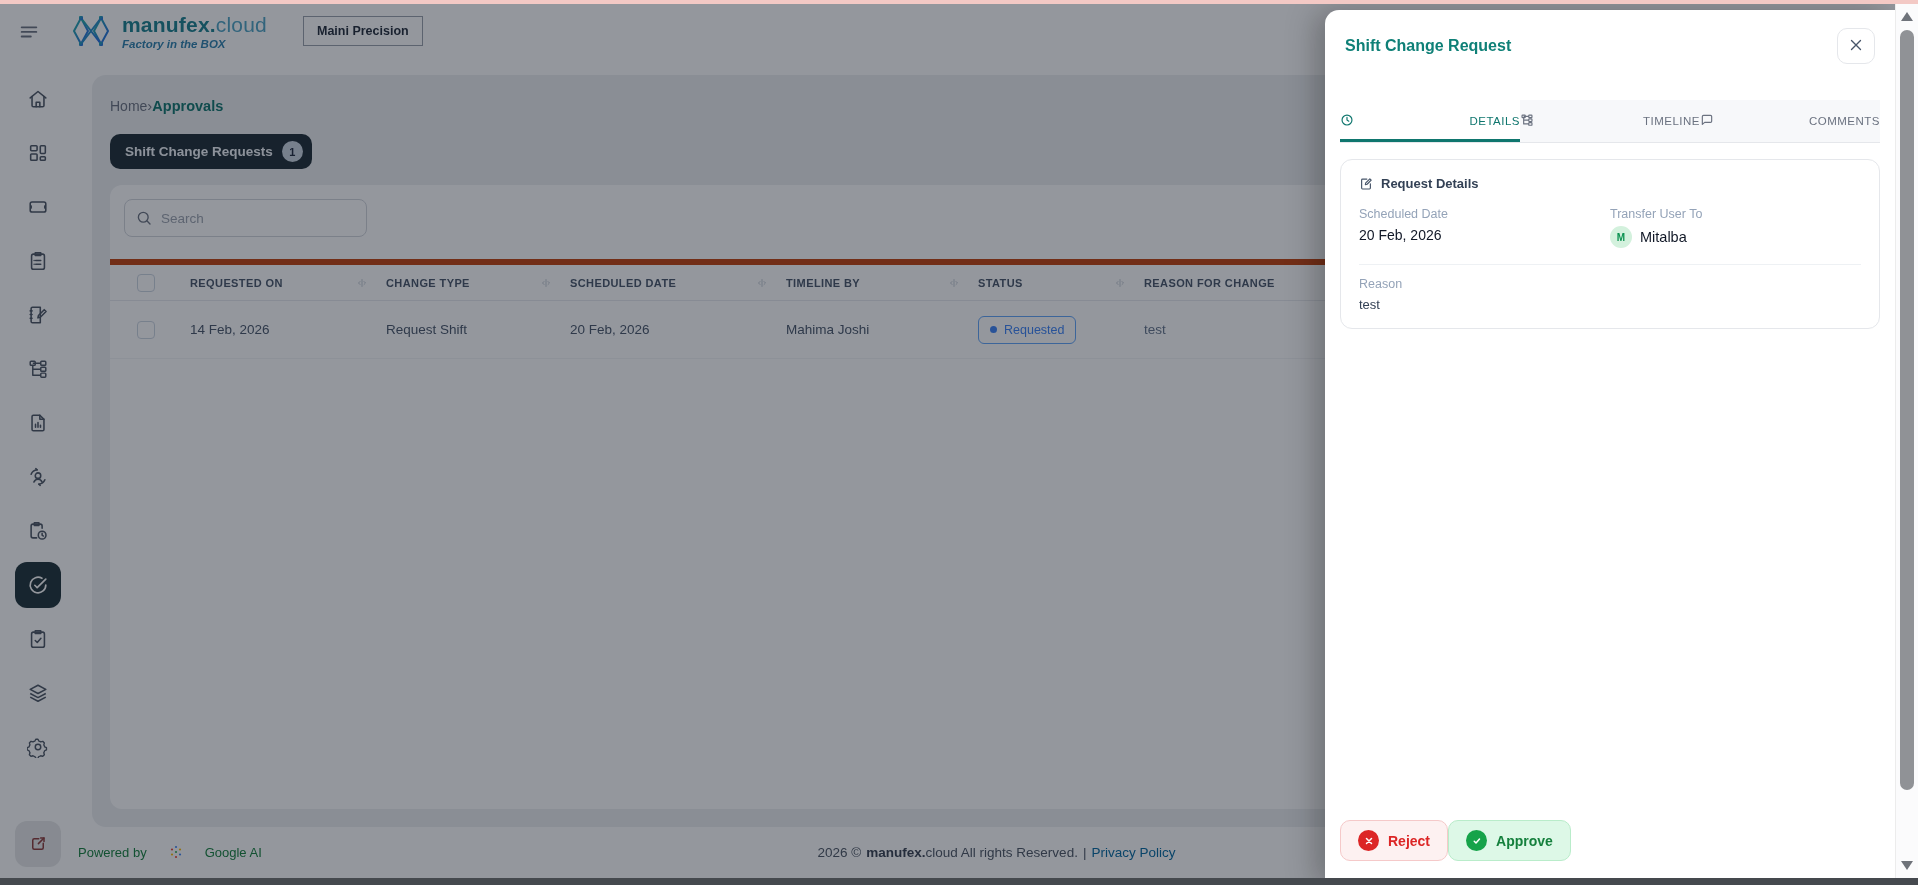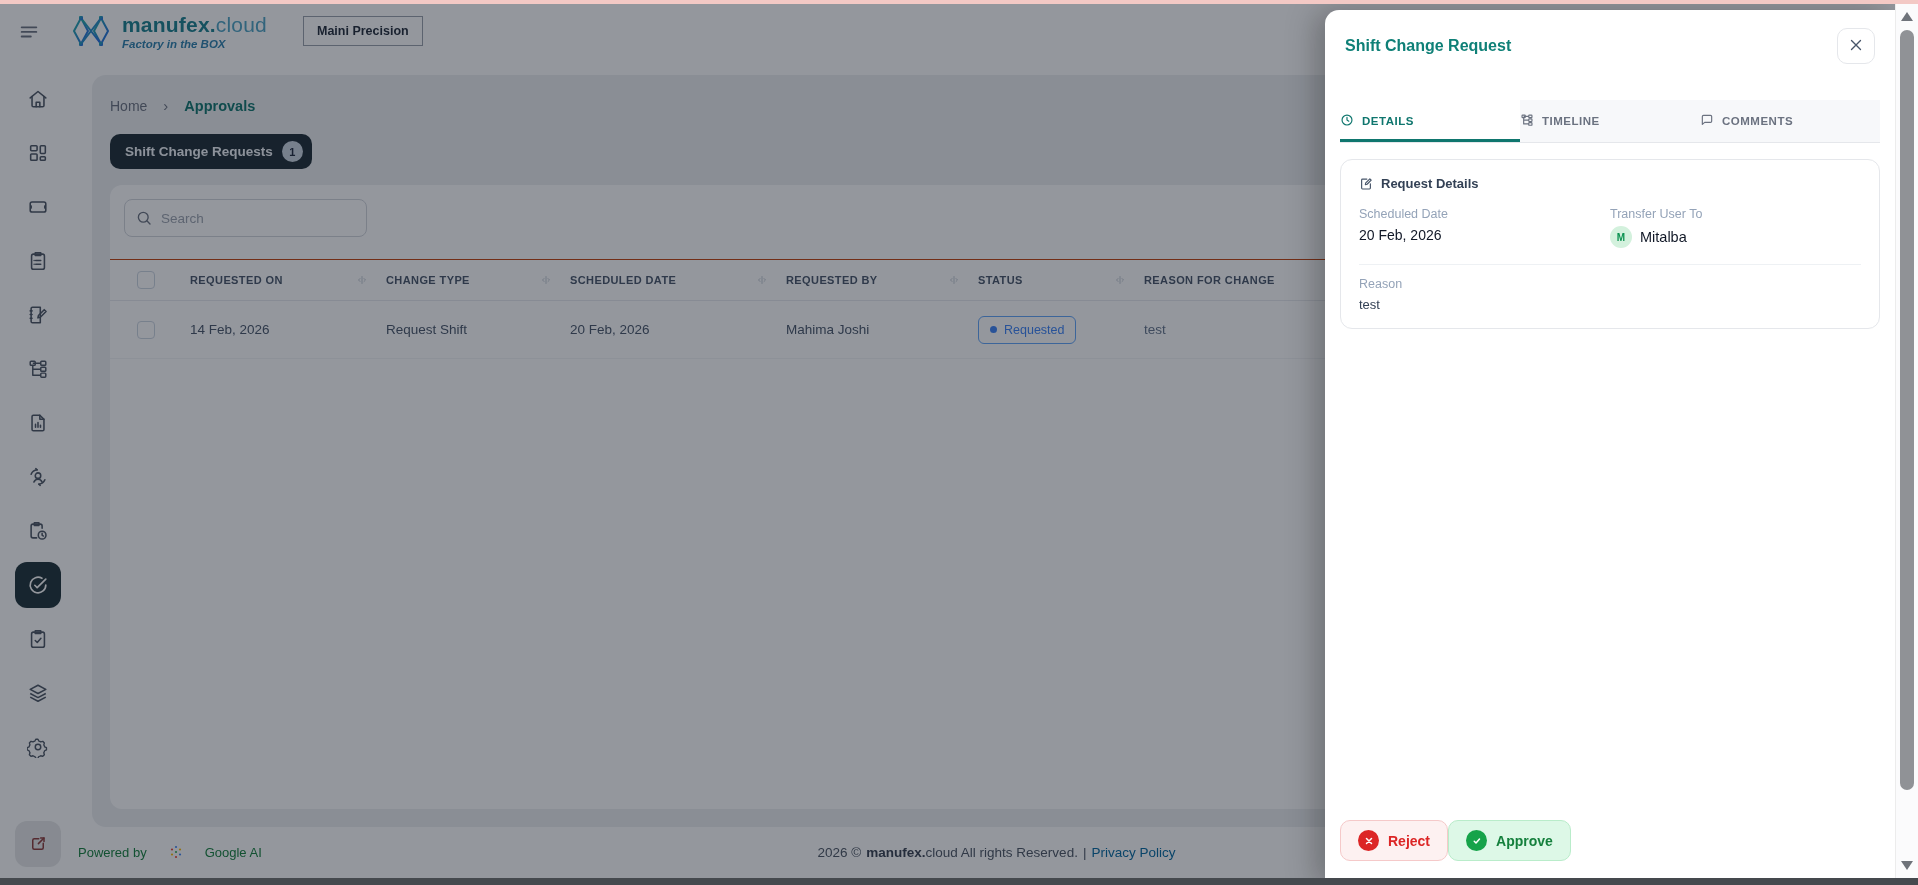--- a/index.html
+++ b/index.html
@@ -30,37 +30,37 @@
 
   .layout { display:flex; height:823px; }
   .sidebar { width:75px; display:flex; flex-direction:column; align-items:center; padding:14px 0 10px; background:#ffffff; }
   .side-item { width:46px; height:46px; display:flex; align-items:center; justify-content:center; color:#4b5563; border-radius:12px; margin-bottom:8px; }
   .side-item.active { background:#1d3037; color:#ffffff; }
   .side-spacer { flex:1; }
   .side-item.logout { color:#8c3a3a; background:#878b9333; }
 
   .main { flex:1; display:flex; flex-direction:column; min-width:0; }
   .content-shell { margin:13px 14px 0 17px; height:752px; background:#edeff1; border-radius:14px; padding:22px 18px 18px; display:flex; flex-direction:column; }
-  .breadcrumb { display:flex; align-items:center; gap:16px; font-size:14px; }
+  .breadcrumb { display:flex; align-items:center; gap:0; font-size:14px; }
   .crumb-home { color:#6b7280; }
   .crumb-sep { color:#6b7280; font-size:15px; }
   .crumb-current { color:#0f766e; font-weight:700; font-size:14.5px; }
 
   .pill-tab { margin-top:20px; align-self:flex-start; display:flex; align-items:center; gap:9px; background:#1c2b33; color:#f1f5f9; border:none; border-radius:10px; padding:7px 9px 7px 15px; font-size:13.5px; font-weight:600; font-family:inherit; }
   .pill-count { width:21px; height:21px; border-radius:50%; background:#cbd5e1; color:#1e293b; font-size:11px; font-weight:700; display:flex; align-items:center; justify-content:center; }
 
   .table-card { margin-top:16px; background:#ffffff; border-radius:12px; flex:1; display:flex; flex-direction:column; overflow:hidden; }
   .search-row { padding:14px 14px 10px; }
   .search-box { position:relative; width:243px; }
   .search-box input { width:100%; height:38px; border:1px solid #d1d5db; border-radius:8px; padding:0 12px 0 36px; font-size:13.5px; color:#374151; background:#fff; font-family:inherit; outline:none; }
   .search-box input::placeholder { color:#9ca3af; }
   .search-icon { position:absolute; left:11px; top:10px; color:#6b7280; }
 
   .tbl-head, .tbl-row { display:grid; grid-template-columns:72px 196px 184px 216px 192px 166px 1fr; align-items:center; }
-  .tbl-head { margin-top:12px; height:42px; border-top:1px solid #c2410c; border-bottom:1px solid #e8eaee;text-align:right; }
+  .tbl-head { margin-top:12px; height:42px; border-top:6px solid #c2410c; border-bottom:1px solid #e8eaee;text-align:right; }
   .th { display:flex; align-items:center; justify-content:space-between; padding:0 10px 0 8px; }
   .th span.lbl { font-size:11px; font-weight:700; color:#475569; letter-spacing:.4px; }
   .resize-ic { color:#c3cad3; display:flex; }
   .chk-cell { display:flex; justify-content:center; }
   .checkbox { width:18px; height:18px; border:1.5px solid #cbd5e1; border-radius:4px; background:#fff; }
   .tbl-row { height:58px; border-bottom:1px solid #f3f4f6; font-size:13.5px; color:#475569; }
   .td { padding:0 10px 0 8px; }
   .td.muted { color:#64748b; }
   .status-badge { display:inline-flex; align-items:center; gap:7px; border:1px solid #60a5fa; color:#3b82f6; border-radius:6px; padding:6px 11px; font-size:12.5px; background:#fff; }
   .status-dot { width:7px; height:7px; border-radius:50%; background:#3b82f6; }
@@ -84,21 +84,21 @@
   .req-card { border:1px solid #e5e7eb; border-radius:12px; padding:16px 18px; }
   .req-top { display:flex; justify-content:space-between; align-items:flex-start; }
   .req-title { font-size:14px; font-weight:700; color:#1f2937; }
   .req-sub { font-size:12.5px; color:#9ca3af; margin-top:6px; }
   .req-badge { background:#ecf3fe; color:#4f8ef7; font-size:10px; font-weight:700; letter-spacing:.5px; border-radius:999px; padding:5px 11px; }
   .req-divider { border:none; border-top:1px solid #eef1f4; margin:14px 0 12px; }
   .field-label { font-size:12.5px; color:#94a3b8; }
   .shift-value { font-size:15px; color:#111827; margin-top:5px; }
 
   .tabs { margin-top:18px; display:flex; border-bottom:1px solid #e5e7eb; }
-  .tab { flex:1; height:42px; display:flex; align-items:center; justify-content:flex-start; gap:8px; font-size:11.5px; font-weight:700; letter-spacing:.5px; color:#6b7280; background:#f7f8fa; border:none; font-family:inherit; }
+  .tab { flex:1; height:42px; display:flex; align-items:center; justify-content:space-between; gap:8px; font-size:11.5px; font-weight:400; letter-spacing:.5px; color:#6b7280; background:#f7f8fa; border:none; font-family:inherit; }
   .tab.active { background:#ffffff; color:#0f766e; box-shadow:inset 0 -3px 0 #0f766e; }
 
   .details-card { margin-top:16px; border:1px solid #e5e7eb; border-radius:12px; padding:16px 18px; }
   .details-head { display:flex; align-items:center; gap:8px; font-size:13px; font-weight:700; color:#334155; }
   .details-head .ic14 { color:#475569; }
   .details-grid { display:grid; grid-template-columns:1fr 1fr; margin-top:16px; }
   .dg-value { font-size:14px; color:#111827; margin-top:6px; }
   .user-chip { display:flex; align-items:center; gap:8px; margin-top:5px; }
   .avatar { width:22px; height:22px; border-radius:50%; background:#d3f1dd; color:#0a9150; font-size:10px; font-weight:700; display:flex; align-items:center; justify-content:center; }
   .user-name { font-size:14.5px; color:#111827; }
@@ -316,21 +316,21 @@
               </div>
             <div class="th">
                 <span class="lbl">SCHEDULED DATE</span>
                 <span class="resize-ic">
                   <svg class="ic12" viewBox="0 0 24 24" fill="none" stroke="currentColor" stroke-width="2" stroke-linecap="round" stroke-linejoin="round">
                     <path d="M12 5v14M8 9l-3 3 3 3M16 9l3 3-3 3"></path>
                   </svg>
                 </span>
               </div>
             <div class="th">
-                <span class="lbl">REQUESTED BY</span>
+                <span class="lbl">TIMELINE BY</span>
                 <span class="resize-ic">
                   <svg class="ic12" viewBox="0 0 24 24" fill="none" stroke="currentColor" stroke-width="2" stroke-linecap="round" stroke-linejoin="round">
                     <path d="M12 5v14M8 9l-3 3 3 3M16 9l3 3-3 3"></path>
                   </svg>
                 </span>
               </div>
             <div class="th">
                 <span class="lbl">STATUS</span>
                 <span class="resize-ic">
                   <svg class="ic12" viewBox="0 0 24 24" fill="none" stroke="currentColor" stroke-width="2" stroke-linecap="round" stroke-linejoin="round">

